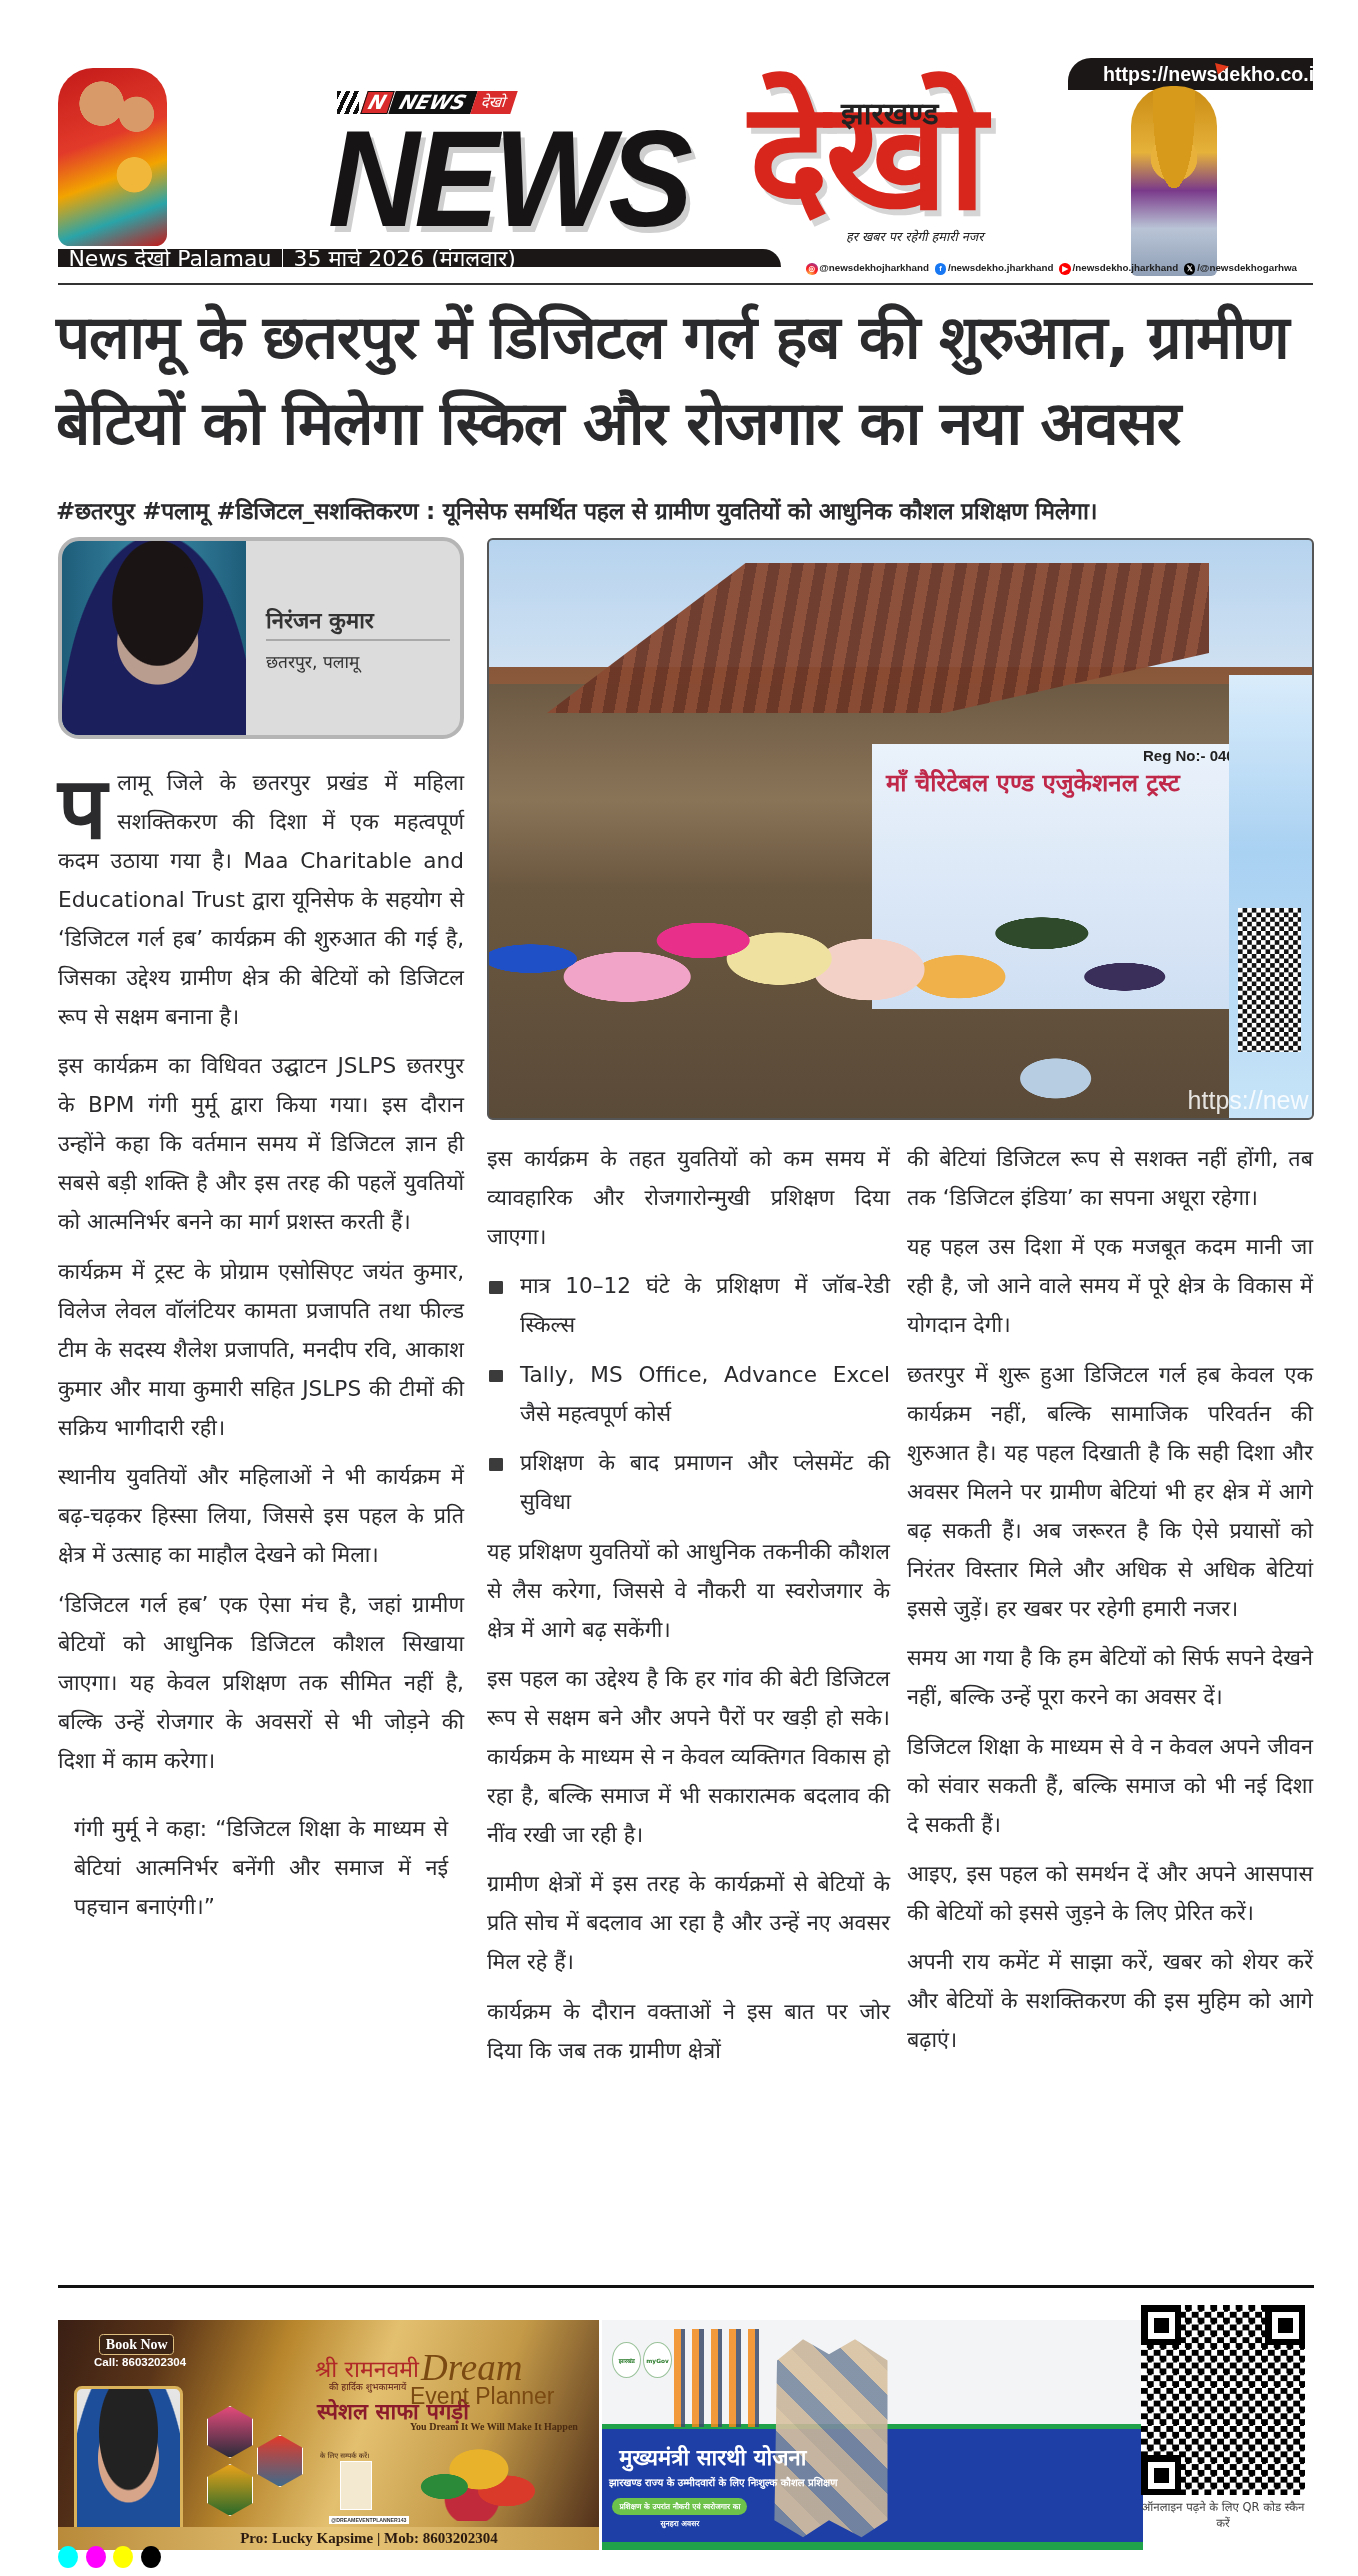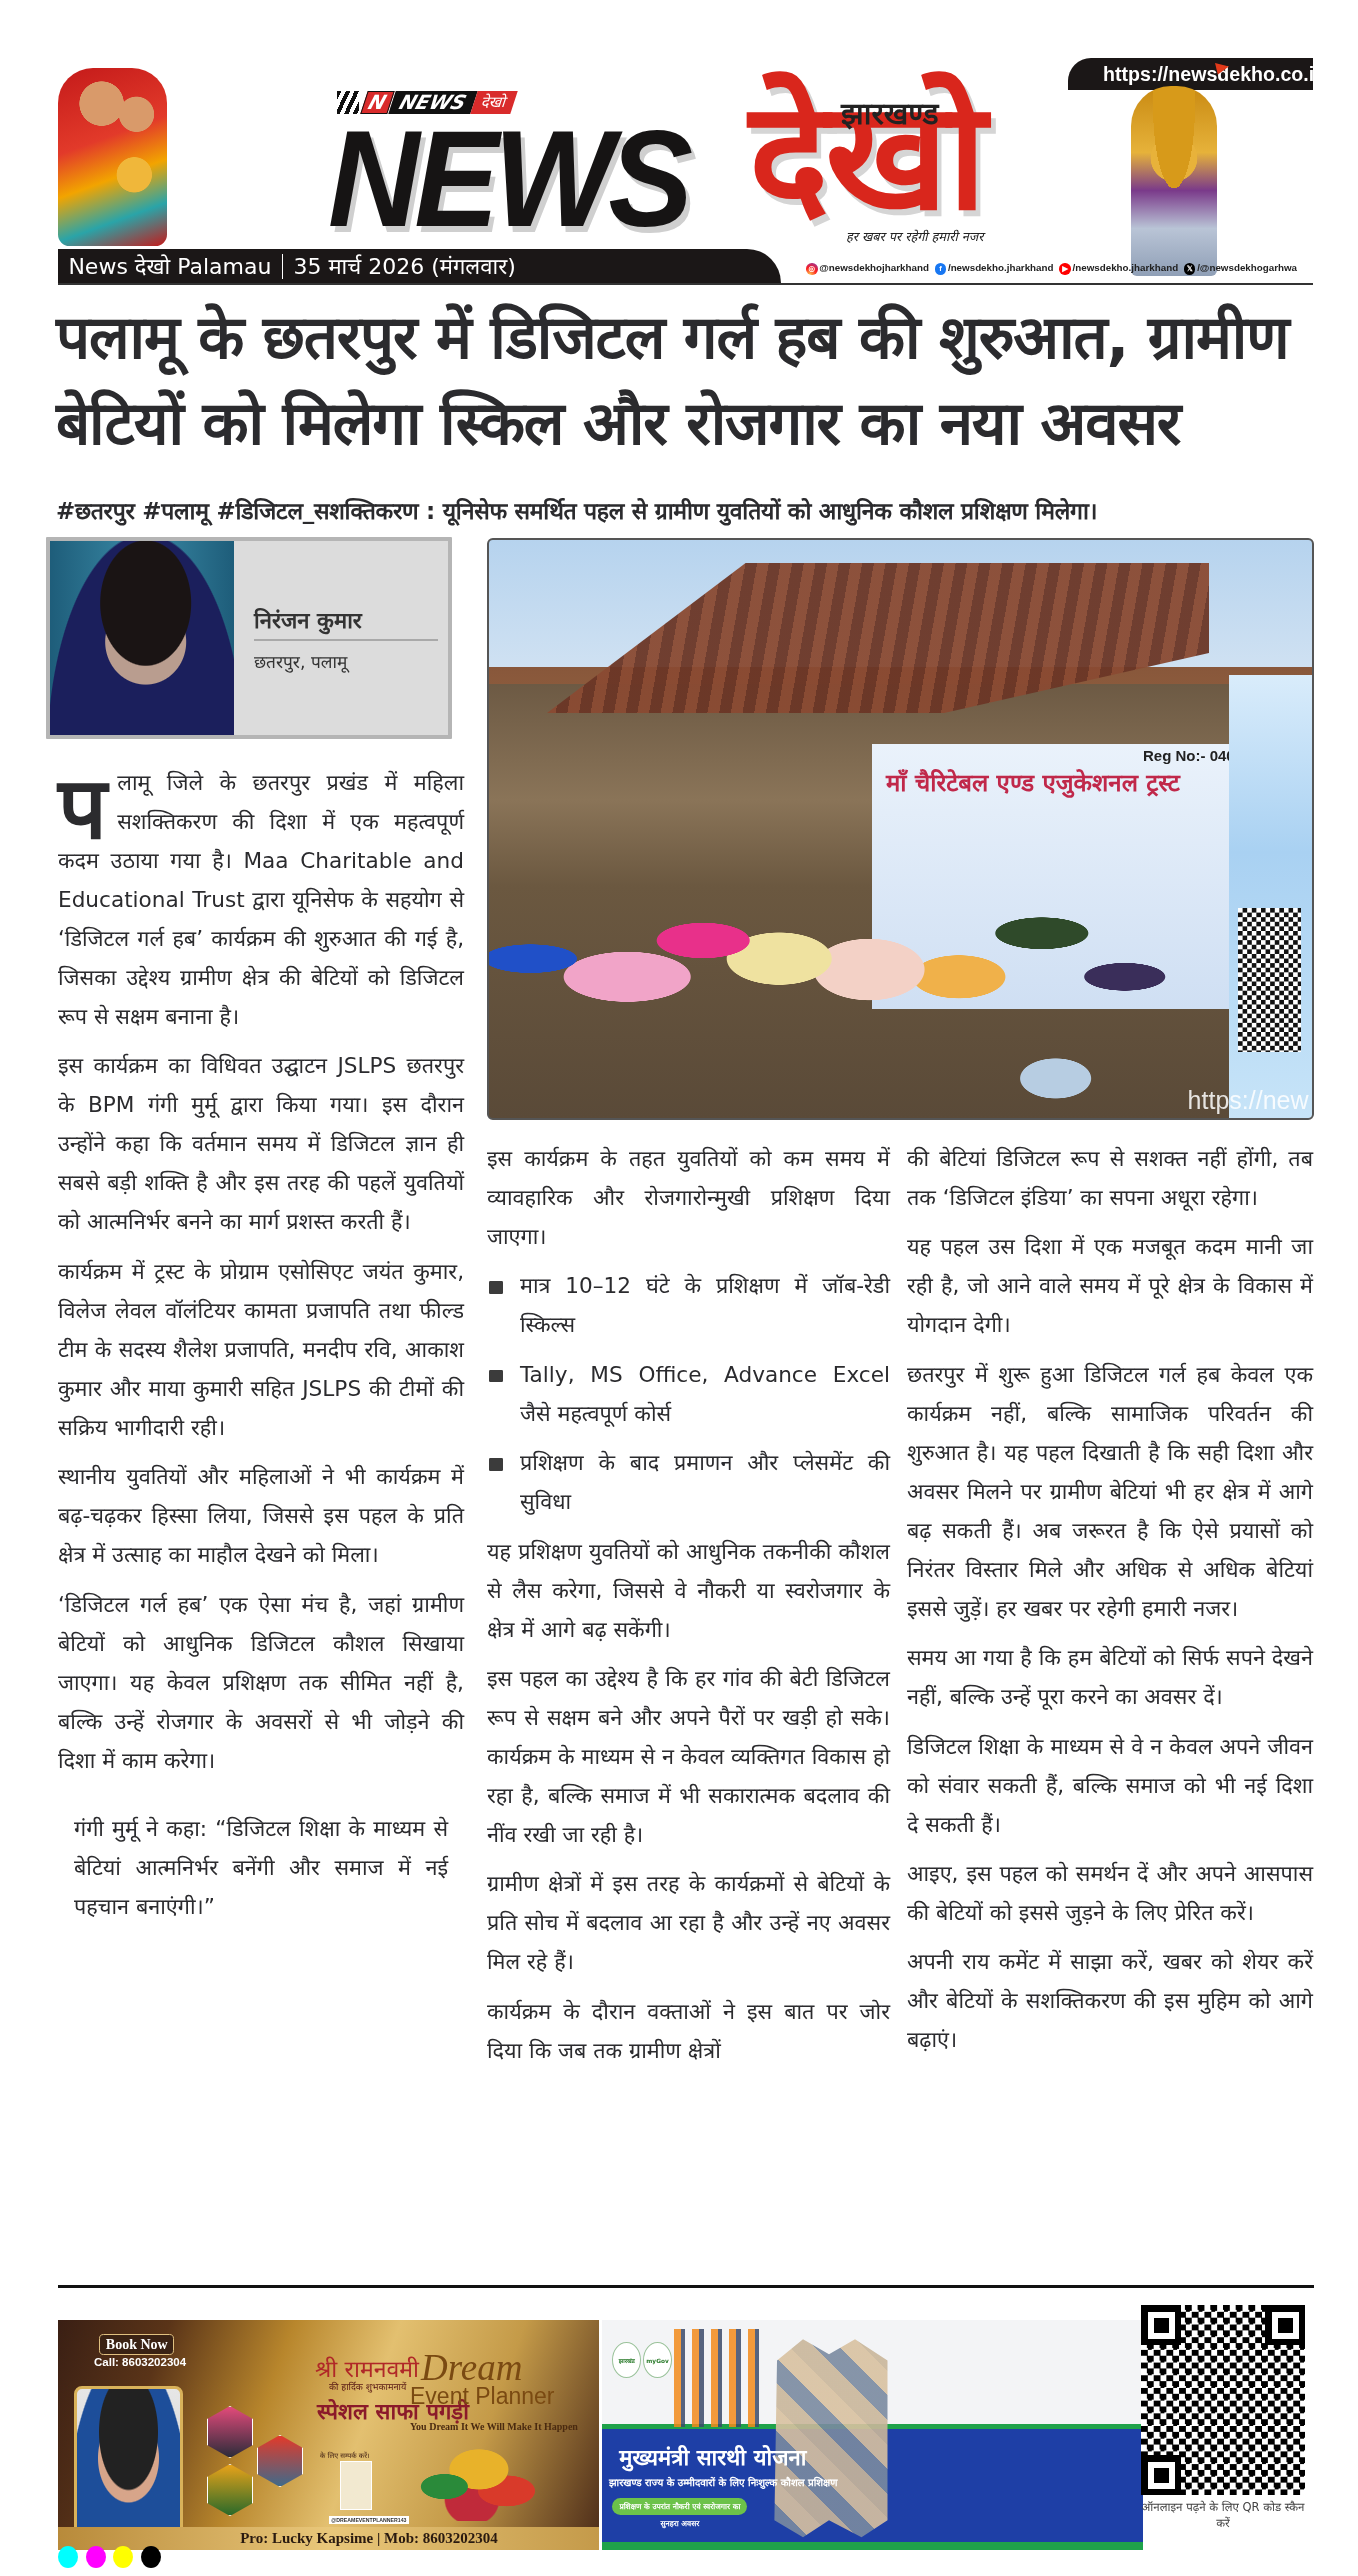--- a/index.html
+++ b/index.html
@@ -51,21 +51,21 @@
     position: absolute; left: 1131px; top: 86px; width: 86px; height: 190px;
     background:
       radial-gradient(ellipse at 50% 10%, #d79a1a 0 21px, transparent 21px),
       radial-gradient(circle at 50% 38%, #e8b23a 0 23px, transparent 23.6px),
       linear-gradient(180deg, #c98a12 0%, #e6b23a 35%, #7a3a8a 55%, #b9c4d6 75%, #8f9fb6 100%);
     border-radius: 40px 40px 5.8px 5.8px;
   }
   .mh-flag { position: absolute; left: 1215px; top: 63px; width: 14px; height: 11.5px; background: #e23a1a;
     clip-path: polygon(0 0, 100% 30%, 20% 100%); }
   .date-bar {
-    position: absolute; left: 58px; top: 249px; width: 723px; height: 34px; background: #1b1717;
+    position: absolute; left: 58px; top: 249px; width: 723px; height: 18px; background: #1b1717;
     border-radius: 0 35px 0 0; color: #fff; font-size: 22px; line-height: 35px; padding-left: 10.4px;
     display: flex; align-items: center;
   }
   .date-bar .sep { display: inline-block; width: 1.2px; height: 25px; background: #fff; margin: 0 10.4px; }
   .socials { position: absolute; left: 806px; top: 262px; display: flex; align-items: center; gap: 5.8px;
     font-family: "Liberation Sans", sans-serif; font-size: 9.8px; font-weight: bold; color: #222; }
   .socials .ico { width: 11.5px; height: 11.5px; border-radius: 50%; display: inline-block; color: #fff;
     font-size: 7.5px; line-height: 11.5px; text-align: center; margin-right: 1.7px; }
   .socials .ig { background: radial-gradient(circle at 30% 100%, #fdcb52, #fd1d1d 50%, #833ab4); }
   .socials .fb { background: #1877f2; }
@@ -78,22 +78,22 @@
     position: absolute; left: 56px; top: 294px; width: 1267px; font-family: "DejaVu Sans", sans-serif;
     font-weight: bold; font-size: 60px; line-height: 86px; color: #2b2b2e; letter-spacing: -1.2px;
   }
   .subhead {
     position: absolute; left: 56px; top: 494px; width: 1267px; font-weight: bold; font-size: 23px;
     color: #2b2b2e; letter-spacing: -0.3px; white-space: nowrap;
   }
 
   
   .byline {
-    position: absolute; left: 46px; top: 537px; width: 406px; height: 202px; background: #dcdcdc;
-    border: 4.6px solid #b5b5b5; border-radius: 1px; overflow: hidden;
+    position: absolute; left: 58px; top: 537px; width: 406px; height: 202px; background: #dcdcdc;
+    border: 4.6px solid #b5b5b5; border-radius: 21px; overflow: hidden;
   }
   .byline .photo {
     position: absolute; left: 0; top: 0; width: 184px; height: 100%;
     background:
       radial-gradient(ellipse at 52% 32%, #1a1414 0 45px, transparent 46px),
       radial-gradient(ellipse at 52% 52%, #b99d8f 0 40px, transparent 41px),
       radial-gradient(ellipse at 52% 112%, #1b1f5c 0 98px, transparent 99px),
       linear-gradient(90deg, #1e5d7a, #3a8aa6 50%, #1e5d7a);
   }
   .byline .name { position: absolute; left: 204px; top: 63px; font-size: 22px; font-weight: bold; color: #333; }

